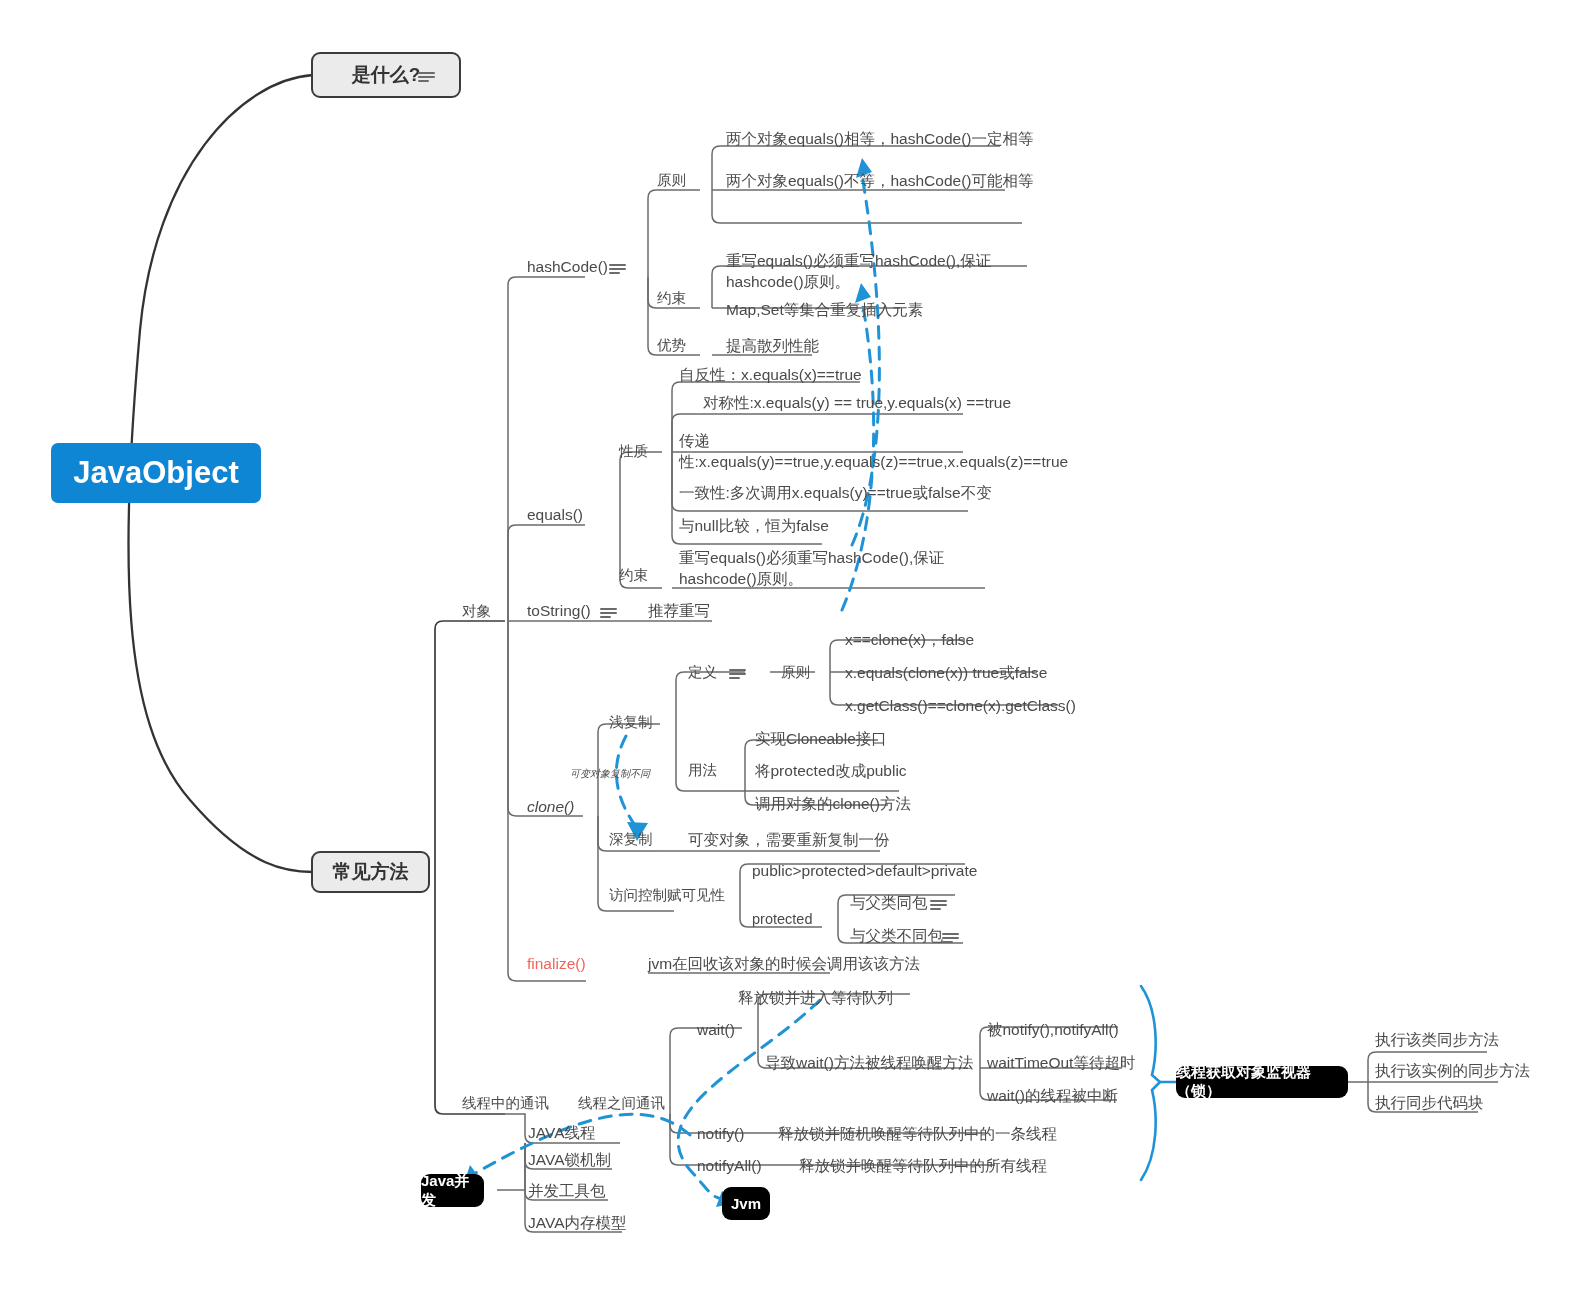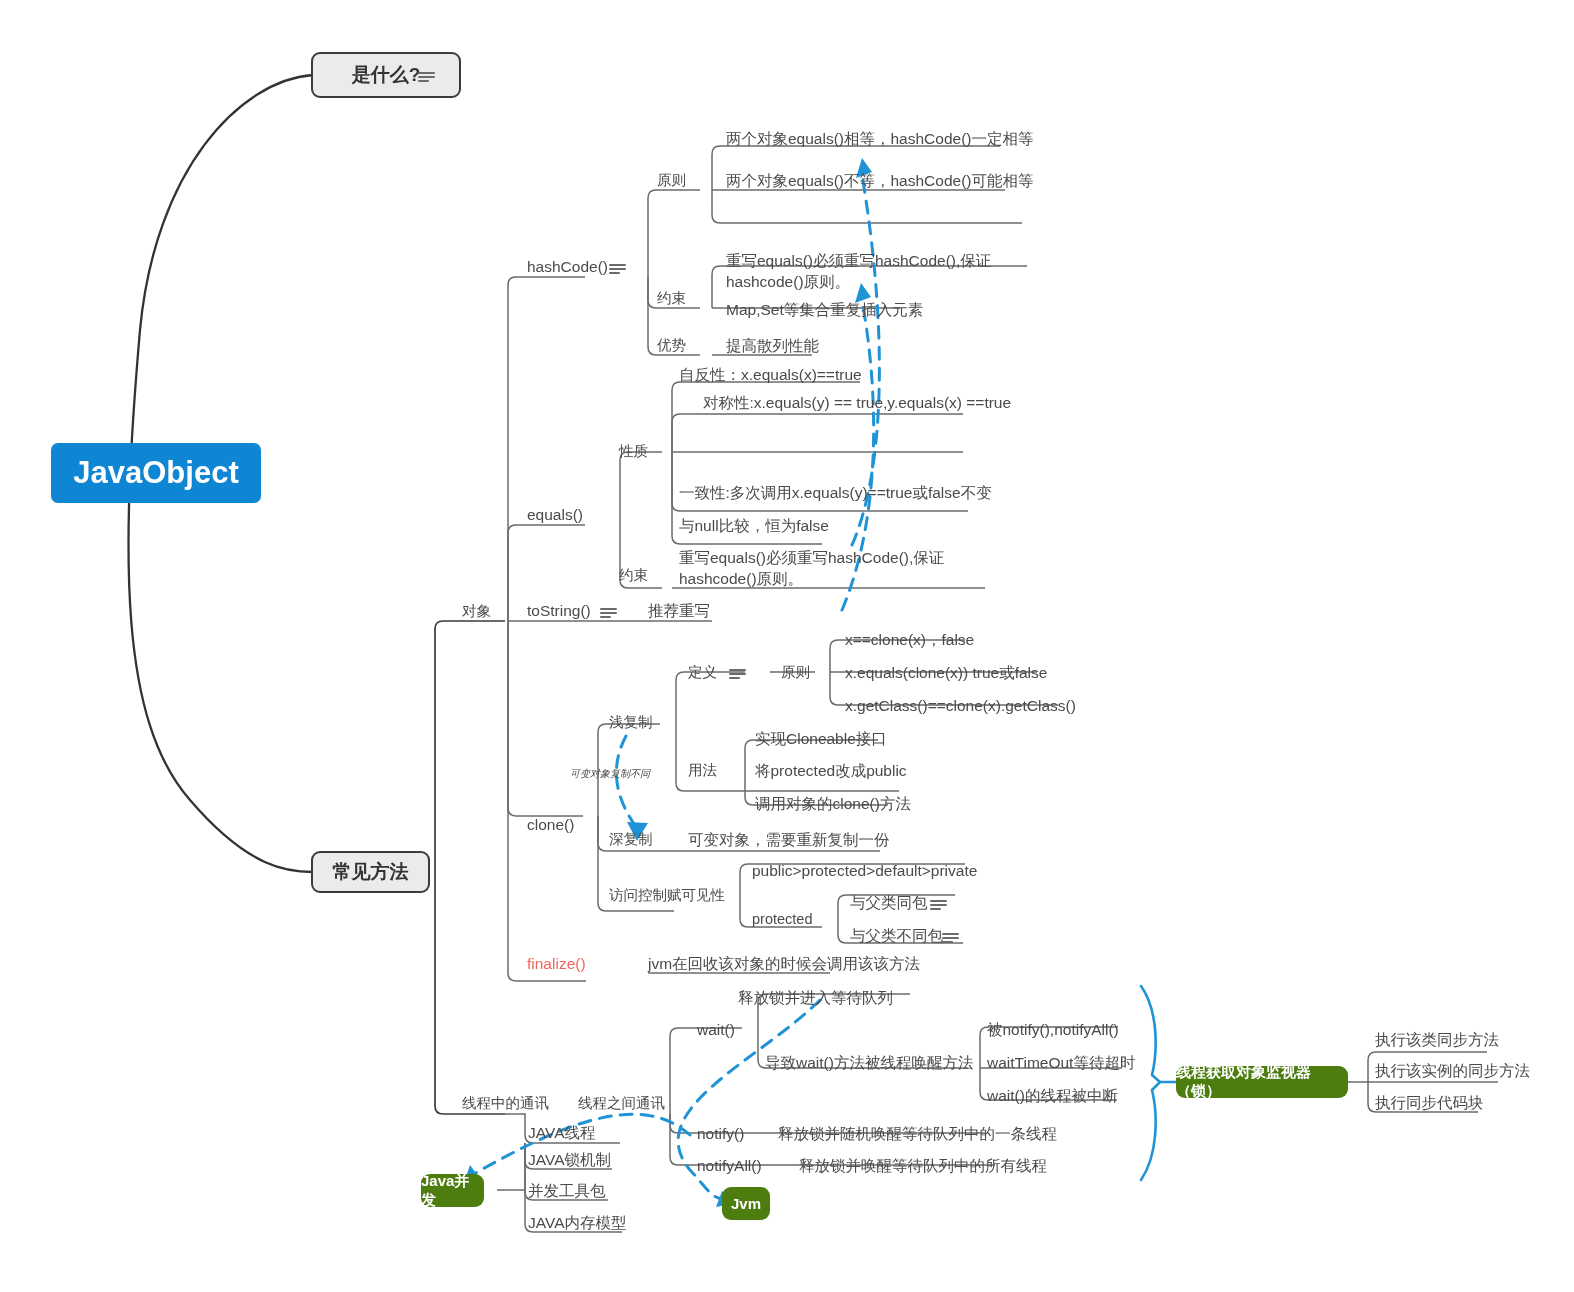--- a/index.html
+++ b/index.html
@@ -13,21 +13,21 @@
   .tx.sm{font-size:14.5px;}
   .tx.red{color:#f0645c;}
   .tx.ital{font-style:italic;color:#4a4a4a;font-size:10px;}
 
   
   .chip{position:absolute;display:flex;align-items:center;justify-content:center;
         box-sizing:border-box;font-weight:bold;}
   .chip.grey{background:#ebebeb;border:2.2px solid #3b3b3b;border-radius:9px;
              color:#333;font-size:19px;}
   .chip.blue{background:#0e86d4;border-radius:7px;color:#fff;font-size:31px;}
-  .chip.dark{background:#4d7c0f;border-radius:9px;color:#fff;font-size:14.5px;}
+  .chip.dark{background:#000000;border-radius:9px;color:#fff;font-size:14.5px;}
   .chip.dark.sm2{font-size:15px;}
 
   
   .noteic{position:absolute;width:17px;height:12px;}
   .noteic i{position:absolute;left:0;height:1.6px;background:#6b6b6b;display:block;border-radius:1px;}
   .noteic i:nth-child(1){top:1px;width:17px;}
   .noteic i:nth-child(2){top:5px;width:17px;}
   .noteic i:nth-child(3){top:9px;width:11px;}
 </style>
 </head>
@@ -198,33 +198,34 @@
   <div class="tx w" style="left:726px;top:250px;width:304px;">重写equals()必须重写hashCode(),保证hashcode()原则。</div>
   <div class="tx" style="left:726px;top:299px;">Map,Set等集合重复插入元素</div>
   <div class="tx" style="left:726px;top:335px;">提高散列性能</div>
 
   <div class="tx" style="left:527px;top:504px;">equals()</div>
   <div class="tx sm" style="left:619px;top:441px;">性质</div>
   <div class="tx sm" style="left:619px;top:565px;">约束</div>
 
   <div class="tx" style="left:679px;top:364px;">自反性：x.equals(x)==true</div>
   <div class="tx" style="left:679px;top:392px;margin-left:24px;">对称性:x.equals(y) == true,y.equals(x) ==true</div>
+  <div class="tx w" style="left:679px;top:430px;width:288px;">传递性:x.equals(y)==true,y.equals(z)==true,x.equals(z)==true</div>
   <div class="tx" style="left:679px;top:482px;">一致性:多次调用x.equals(y)==true或false不变</div>
   <div class="tx" style="left:679px;top:515px;">与null比较，恒为false</div>
   <div class="tx w" style="left:679px;top:547px;width:310px;">重写equals()必须重写hashCode(),保证hashcode()原则。</div>
 
   <div class="tx" style="left:527px;top:600px;">toString()</div>
   <span class="noteic" style="left:600px;top:607px;">
       <i></i>
       <i></i>
       <i></i>
     </span>
   <div class="tx" style="left:648px;top:600px;">推荐重写</div>
 
-  <div class="tx" style="left:527px;top:814px;">clone()</div>
+  <div class="tx" style="left:527px;top:796px;font-style:italic;">clone()</div>
   <div class="tx ital" style="left:570px;top:763px;">可变对象复制不同</div>
 
   <div class="tx sm" style="left:609px;top:712px;">浅复制</div>
   <div class="tx sm" style="left:609px;top:829px;">深复制</div>
   <div class="tx sm" style="left:609px;top:885px;">访问控制赋可见性</div>
 
   <div class="tx sm" style="left:688px;top:662px;">定义</div>
   <span class="noteic" style="left:729px;top:668px;">
       <i></i>
       <i></i>

